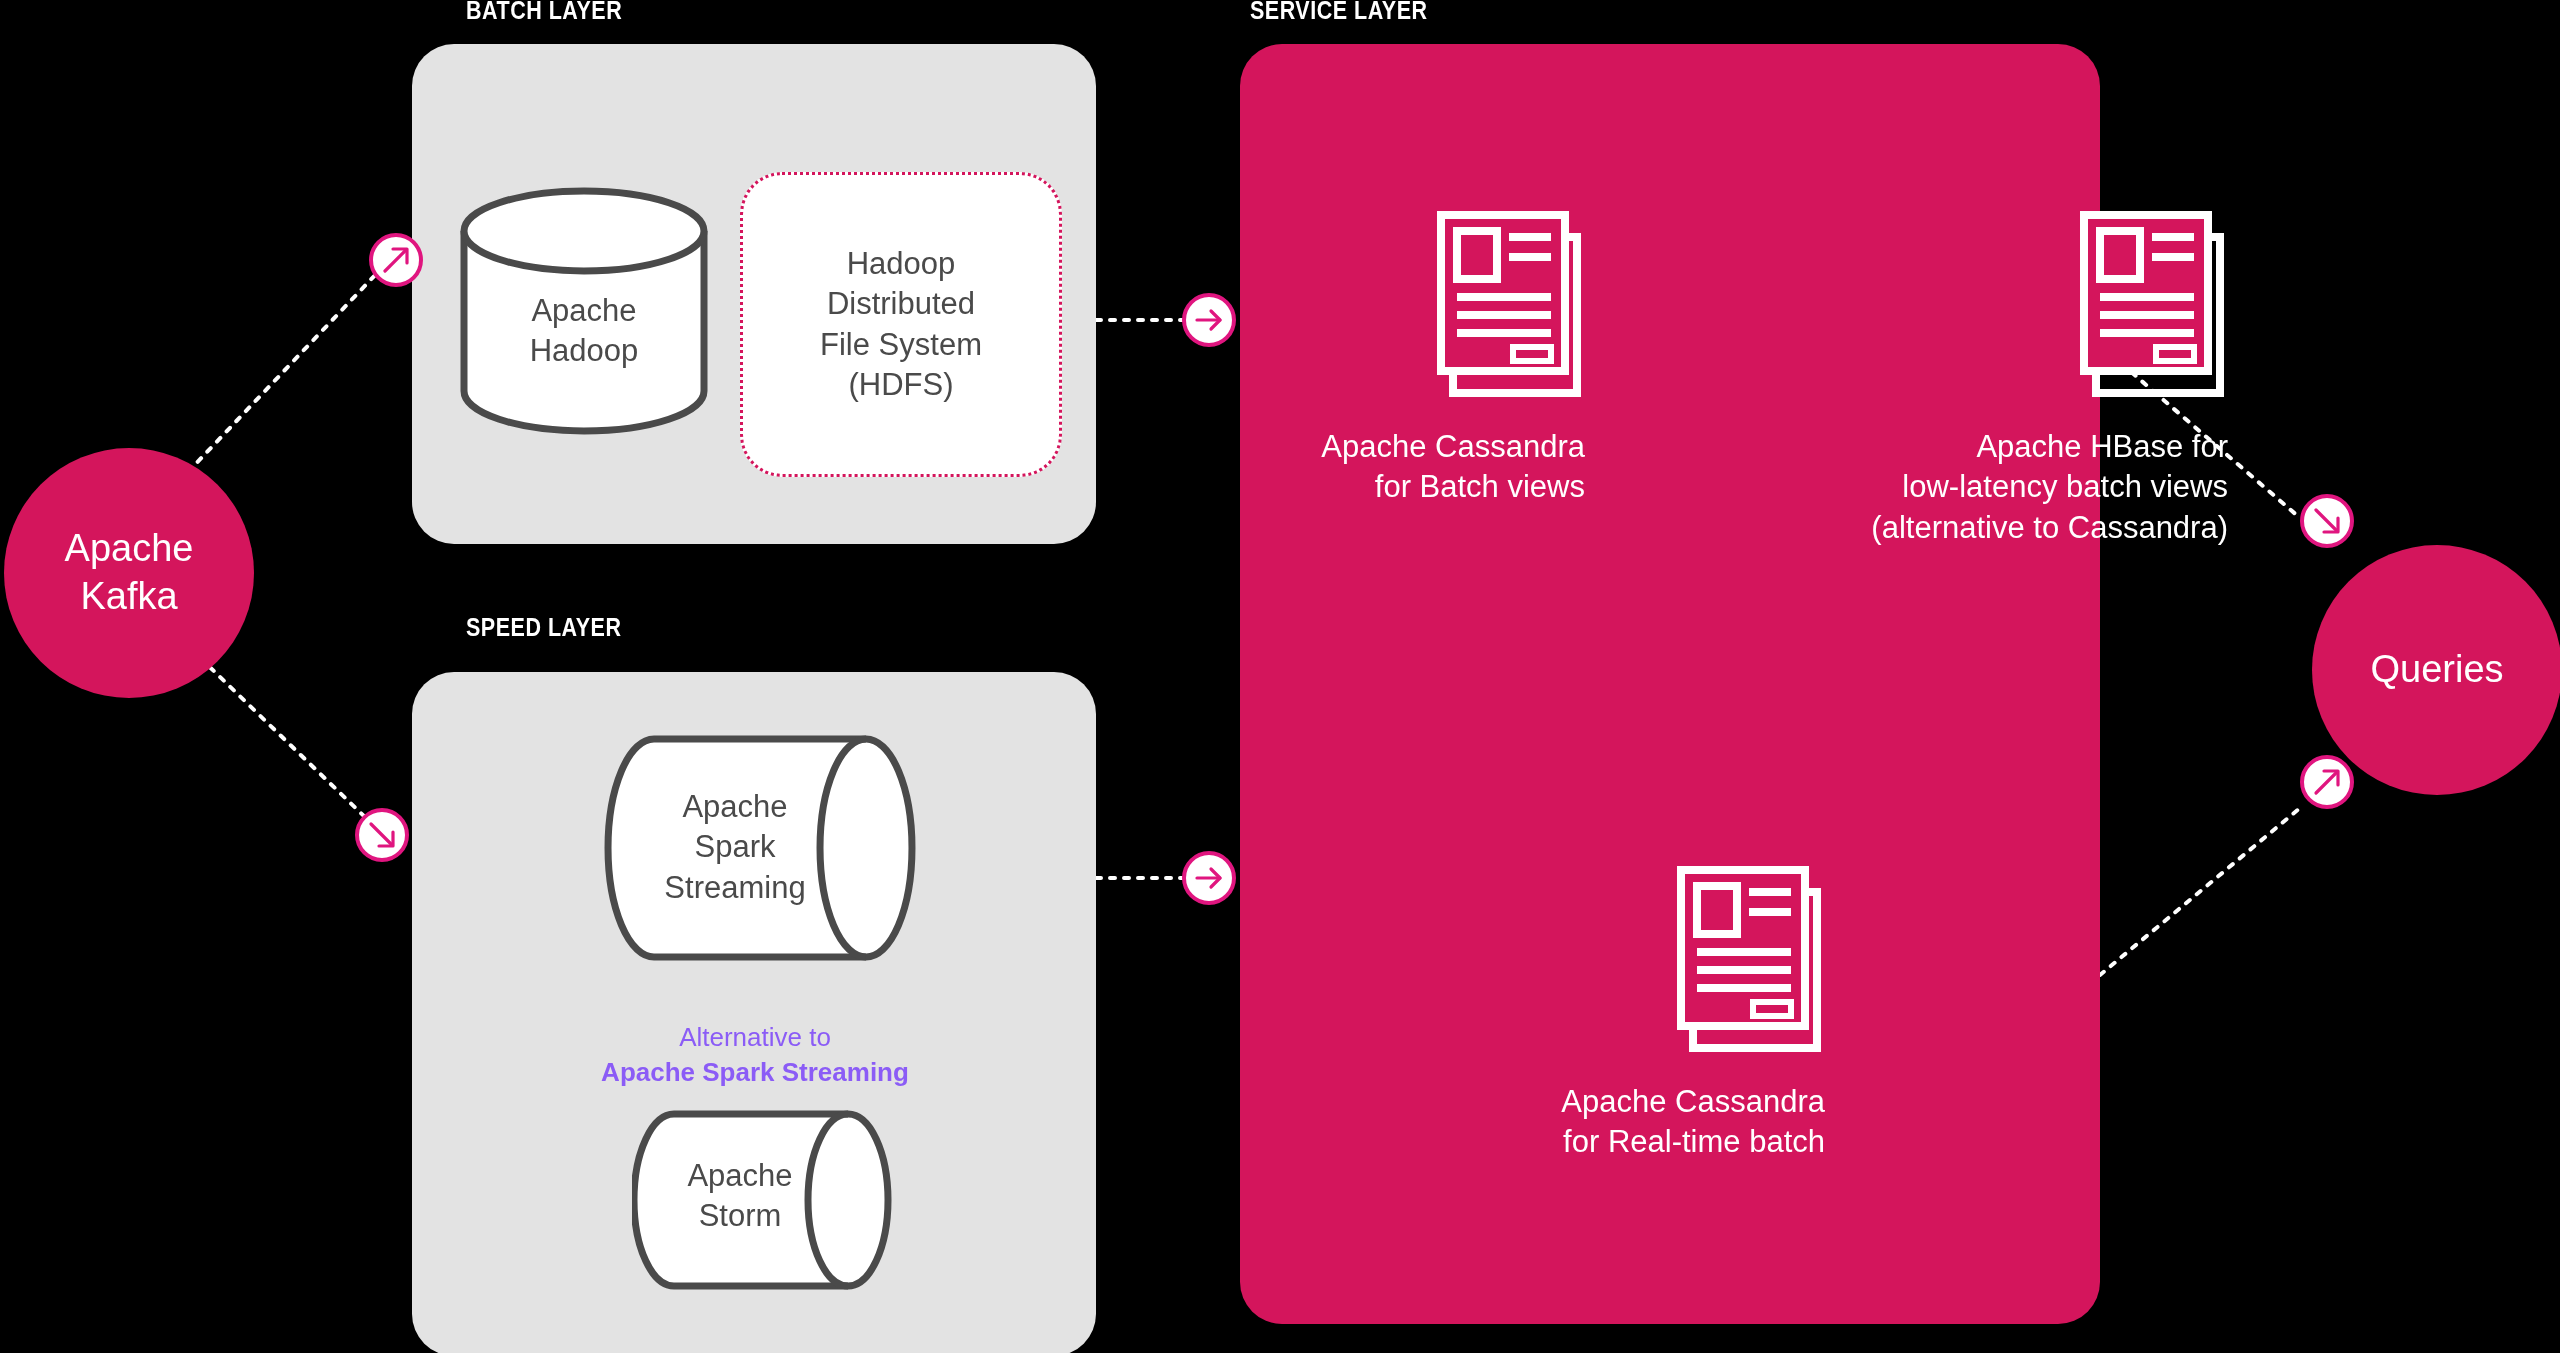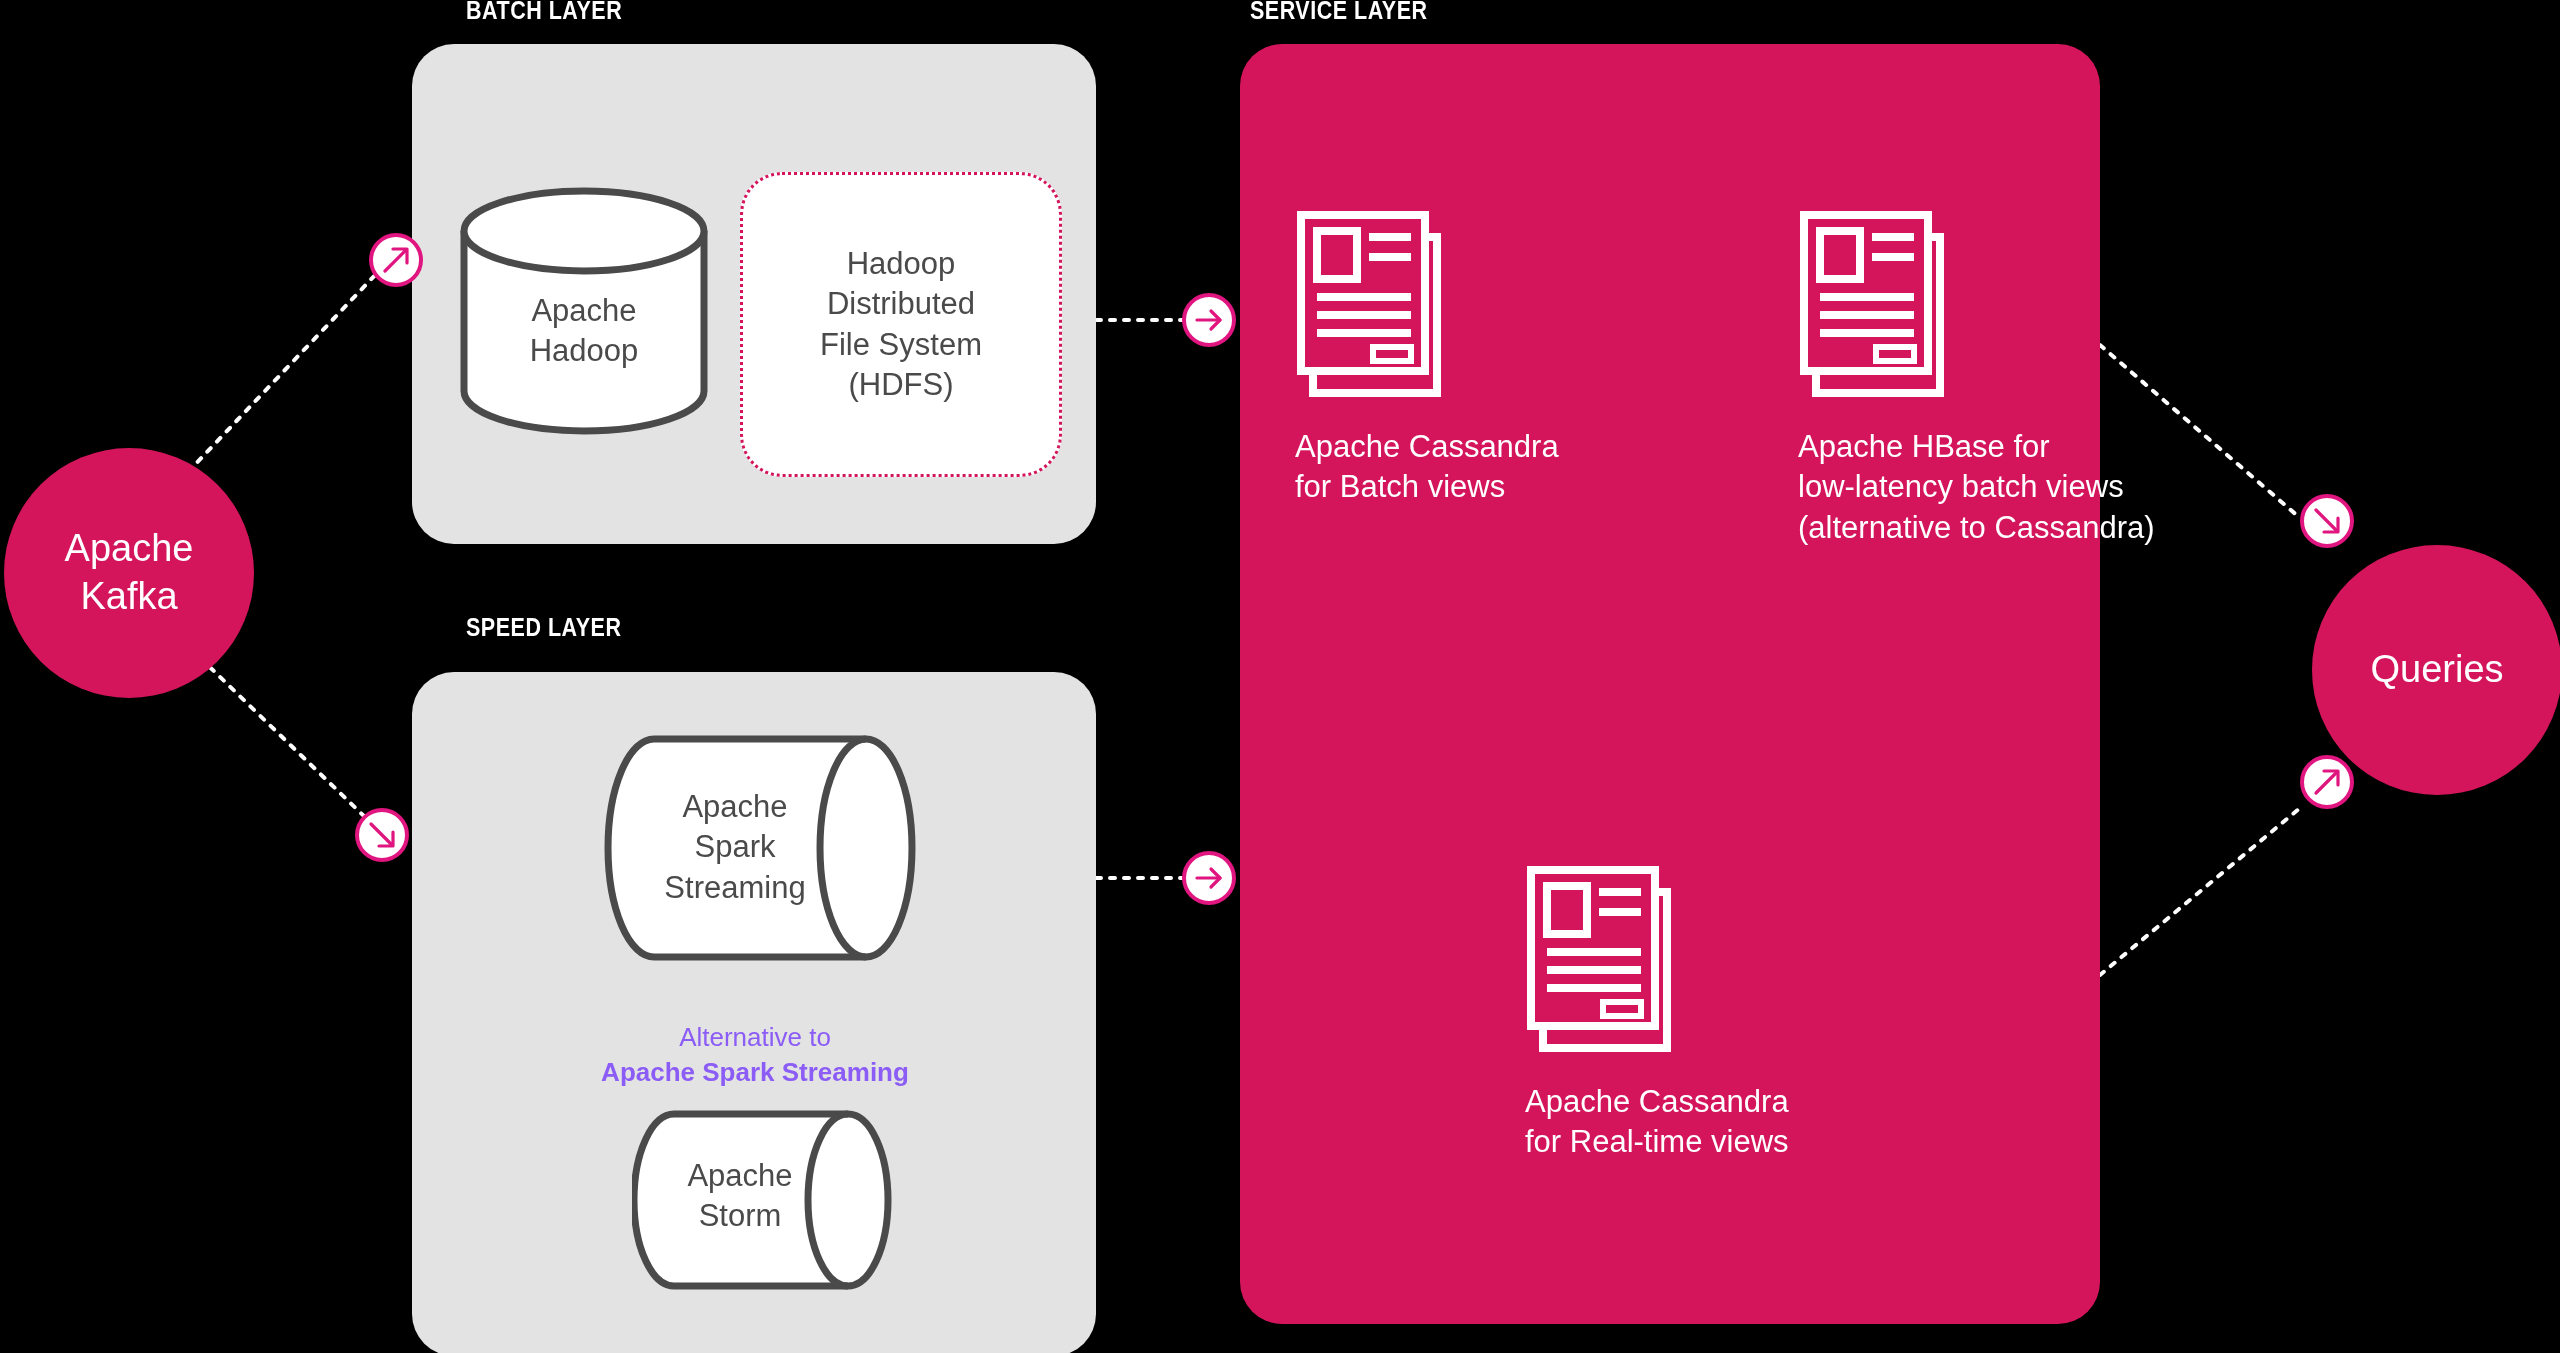--- a/index.html
+++ b/index.html
@@ -101,21 +101,21 @@
   .alt-note {
     position: absolute;
     text-align: center;
     color: #8b5cf6;
     font-size: 26px;
     line-height: 1.33;
   }
   .alt-note b { font-weight: bold; }
 
   
-  .doc-block { position: absolute; text-align: left; }
+  .doc-block { position: absolute; text-align: right; }
   .doc-caption {
     color: #ffffff;
     font-size: 31px;
     line-height: 1.30;
     margin-top: 18px;
     white-space: nowrap;
   }
 
   
   .badge {
@@ -262,21 +262,21 @@
       <rect x="22" y="26" width="40" height="48" fill="none" stroke="#ffffff" stroke-width="8"></rect>
       <rect x="74" y="28" width="42" height="8" fill="#ffffff"></rect>
       <rect x="74" y="48" width="42" height="8" fill="#ffffff"></rect>
       <rect x="22" y="88" width="94" height="8" fill="#ffffff"></rect>
       <rect x="22" y="106" width="94" height="8" fill="#ffffff"></rect>
       <rect x="22" y="124" width="94" height="8" fill="#ffffff"></rect>
       <rect x="78" y="142" width="38" height="14" fill="none" stroke="#ffffff" stroke-width="6"></rect>
     </svg>
     <div class="doc-caption">
       <div>Apache Cassandra</div>
-      <div>for Real-time views</div>
+      <div>for Real-time batch</div>
     </div>
   </div>
 
   <div class="pink-circle" style="left:2312px; top:545px; width:250px; height:250px;">
     <div>Queries</div>
   </div>
 
   <div class="badge" style="left:369px; top:233px;">
     <svg width="30" height="30" viewBox="0 0 30 30">
       <line x1="4" y1="26" x2="25" y2="5" stroke="#e0157f" stroke-width="3.2" stroke-linecap="round"></line>

